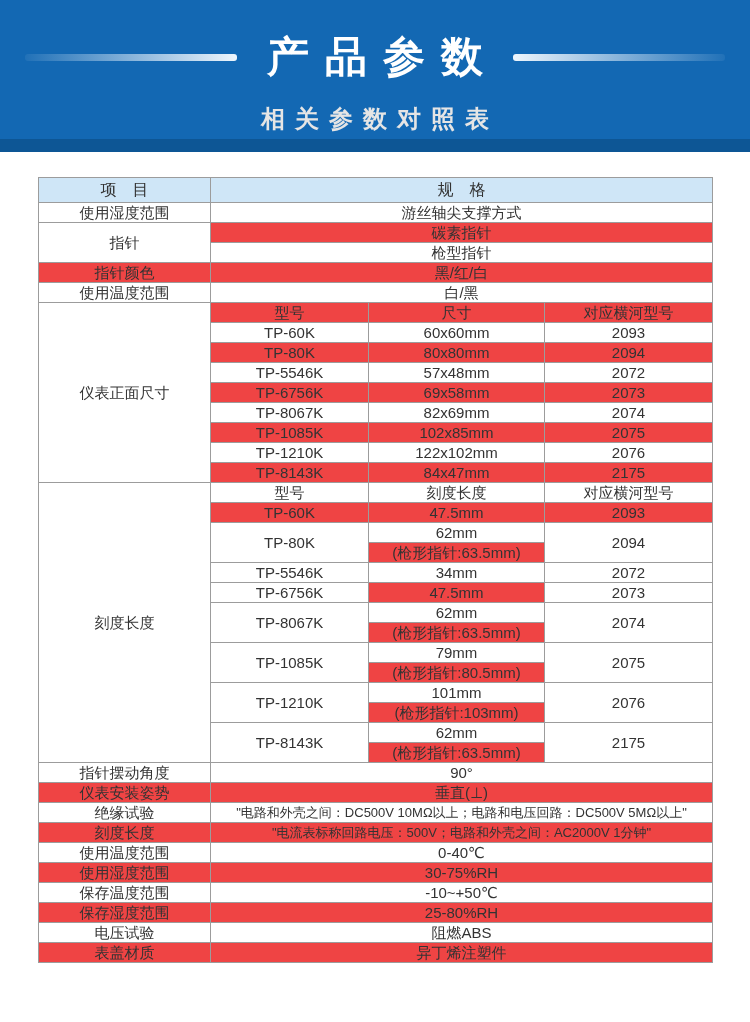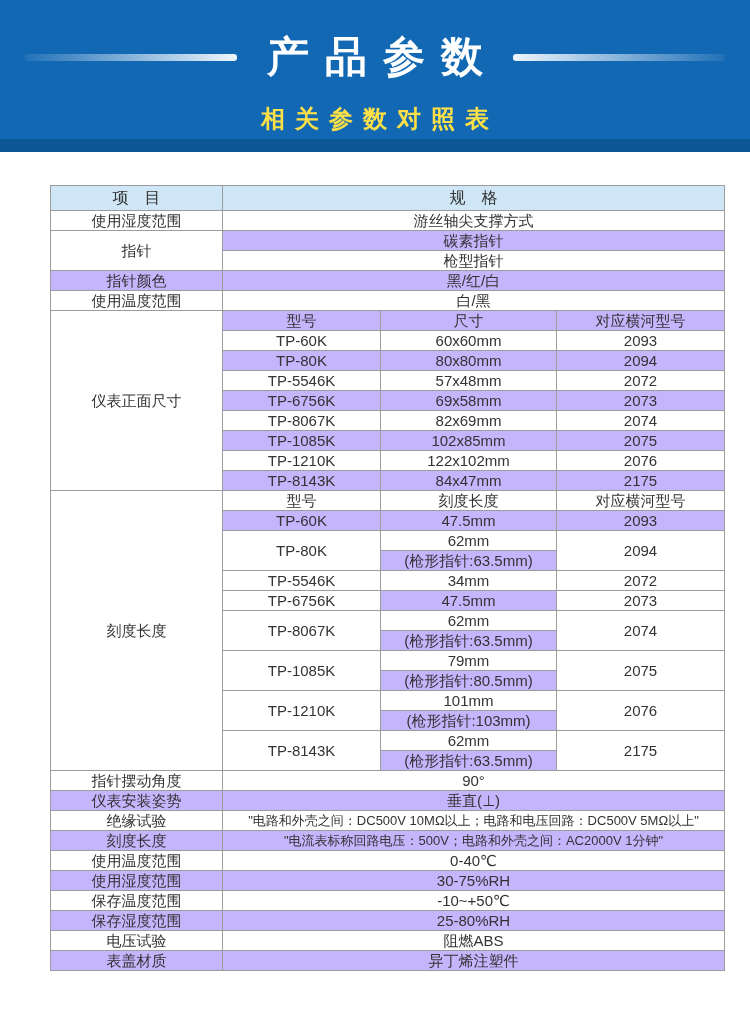--- a/index.html
+++ b/index.html
@@ -9,30 +9,30 @@
 
   
   .banner { position:absolute; left:0; top:0; width:750px; height:152px; background:#1368b3; }
   .banner-edge { position:absolute; left:0; bottom:0; width:100%; height:13px; background:#0d5695; }
   .title-row { position:absolute; top:34px; left:0; width:100%; display:flex; align-items:center; justify-content:center; }
   .banner-title { color:#ffffff; font-size:42px; font-weight:bold; letter-spacing:16px; text-indent:16px; white-space:nowrap; line-height:1.1; }
   .deco-line { width:212px; height:7px; border-radius:3px; flex:0 0 auto; }
   .deco-left  { background:linear-gradient(to right, rgba(255,255,255,0.06), #eef6fd); margin-right:14px; }
   .deco-right { background:linear-gradient(to left,  rgba(255,255,255,0.06), #eef6fd); margin-left:14px; }
   .banner-subtitle { position:absolute; top:103px; left:0; width:100%; text-align:center;
-                     color:#fde047; font-size:24px; font-weight:bold; letter-spacing:10px; text-indent:10px; }
+                     color:#e5e5e5; font-size:24px; font-weight:bold; letter-spacing:10px; text-indent:10px; }
 
   
-  .spec-table { position:absolute; left:38px; top:185px; width:674px;
-                border-collapse:collapse; table-layout:fixed; border:1px solid #5c5c5c;margin-left:12px; }
+  .spec-table { position:absolute; left:38px; top:177px; width:674px;
+                border-collapse:collapse; table-layout:fixed; border:1px solid #5c5c5c; }
   .spec-table td { border:1px solid #9c9c9c; text-align:center; vertical-align:middle;
                    height:20px; line-height:1.05; padding:0 2px; font-size:15px; color:#333333;
                    white-space:nowrap; overflow:hidden; background:#ffffff; }
   .spec-table tr:first-child td { height:25px; font-size:16px; }
-  .spec-table td.shade { background:#c4b5fd; }
+  .spec-table td.shade { background:#ef4444; }
   .spec-table td.head  { background:#cfe6f7; }
 </style>
 </head>
 <body>
 
 <div class="page">
 
   <div class="banner">
     <div class="title-row">
       <span class="deco-line deco-left"></span>

